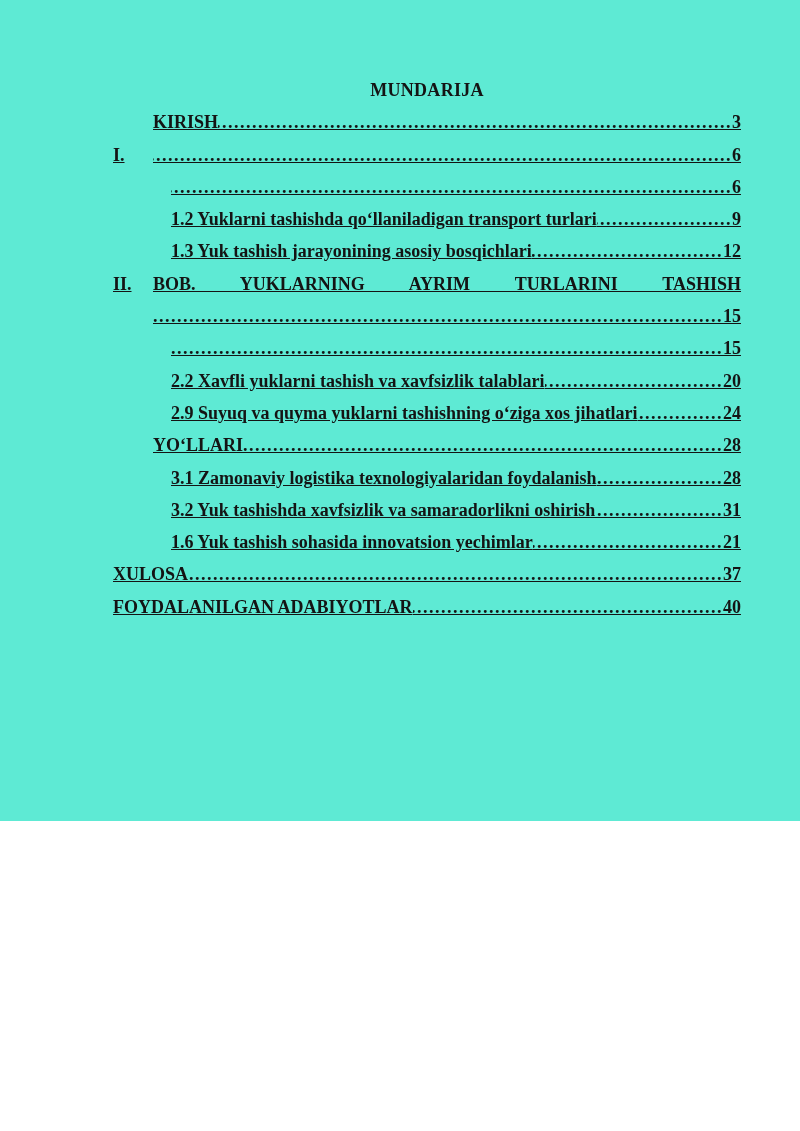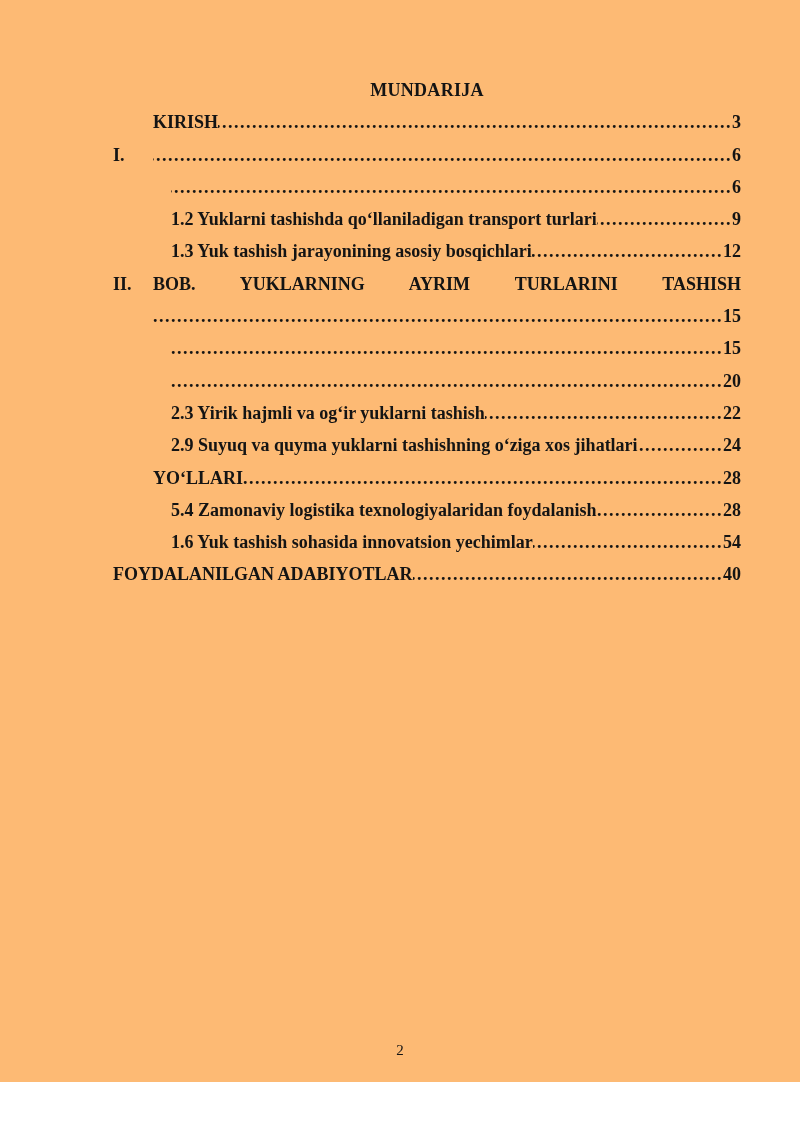--- a/index.html
+++ b/index.html
@@ -3,42 +3,43 @@
 <meta charset="utf-8">
 <style>
   html, body {
     margin: 0;
     padding: 0;
     background: #ffffff;
   }
   .page {
     position: relative;
     width: 800px;
-    height: 1082px;
-    background: #fdba74;
+    height: 821px;
+    background: #5eead4;
     overflow: hidden;
     font-family: "Liberation Serif", "DejaVu Serif", serif;
     color: #141414;
   }
   .content {
     position: absolute;
     left: 113px;
     top: 74px;
     width: 628px;
     font-weight: bold;
     font-size: 18px;
     line-height: 32.3px;
   }
   .heading {
     text-align: center;
     letter-spacing: 0.3px;
   }
   .row {
     display: flex;
     align-items: flex-start;
+    text-decoration: underline;
   }
   .num {
     flex: 0 0 40px;
   }
   .ind1 { padding-left: 40px; }
   .ind2 { padding-left: 58px; }
   .lbl {
     flex: 0 0 auto;
     white-space: nowrap;
   }
@@ -120,56 +121,62 @@
       <span class="leader"></span>
       <span class="pg">15</span>
     </div>
 
     <div class="row ind2">
       <span class="leader"></span>
       <span class="pg">15</span>
     </div>
 
     <div class="row ind2">
+      <span class="lbl">2.2 Xavfli yuklarni tashish va xavfsizlik talablari</span>
       <span class="leader"></span>
       <span class="pg">20</span>
     </div>
 
-    <div class="row ind2">
-      <span class="lbl">2.3 Yirik hajmli va og‘ir yuklarni tashish</span>
-      <span class="leader"></span>
-      <span class="pg">22</span>
-    </div>
 
     <div class="row ind2">
       <span class="lbl">2.9 Suyuq va quyma yuklarni tashishning o‘ziga xos jihatlari</span>
       <span class="leader"></span>
       <span class="pg">24</span>
     </div>
 
 
     <div class="row ind1">
       <span class="lbl">YO‘LLARI</span>
       <span class="leader"></span>
       <span class="pg">28</span>
     </div>
 
     <div class="row ind2">
-      <span class="lbl">5.4 Zamonaviy logistika texnologiyalaridan foydalanish</span>
+      <span class="lbl">3.1 Zamonaviy logistika texnologiyalaridan foydalanish</span>
       <span class="leader"></span>
       <span class="pg">28</span>
     </div>
 
+    <div class="row ind2">
+      <span class="lbl">3.2 Yuk tashishda xavfsizlik va samaradorlikni oshirish</span>
+      <span class="leader"></span>
+      <span class="pg">31</span>
+    </div>
 
     <div class="row ind2">
       <span class="lbl">1.6 Yuk tashish sohasida innovatsion yechimlar</span>
       <span class="leader"></span>
-      <span class="pg">54</span>
+      <span class="pg">21</span>
     </div>
 
+    <div class="row">
+      <span class="lbl">XULOSA</span>
+      <span class="leader"></span>
+      <span class="pg">37</span>
+    </div>
 
     <div class="row">
       <span class="lbl">FOYDALANILGAN ADABIYOTLAR</span>
       <span class="leader"></span>
       <span class="pg">40</span>
     </div>
 
   </div>
 
   <div class="footer">2</div>

